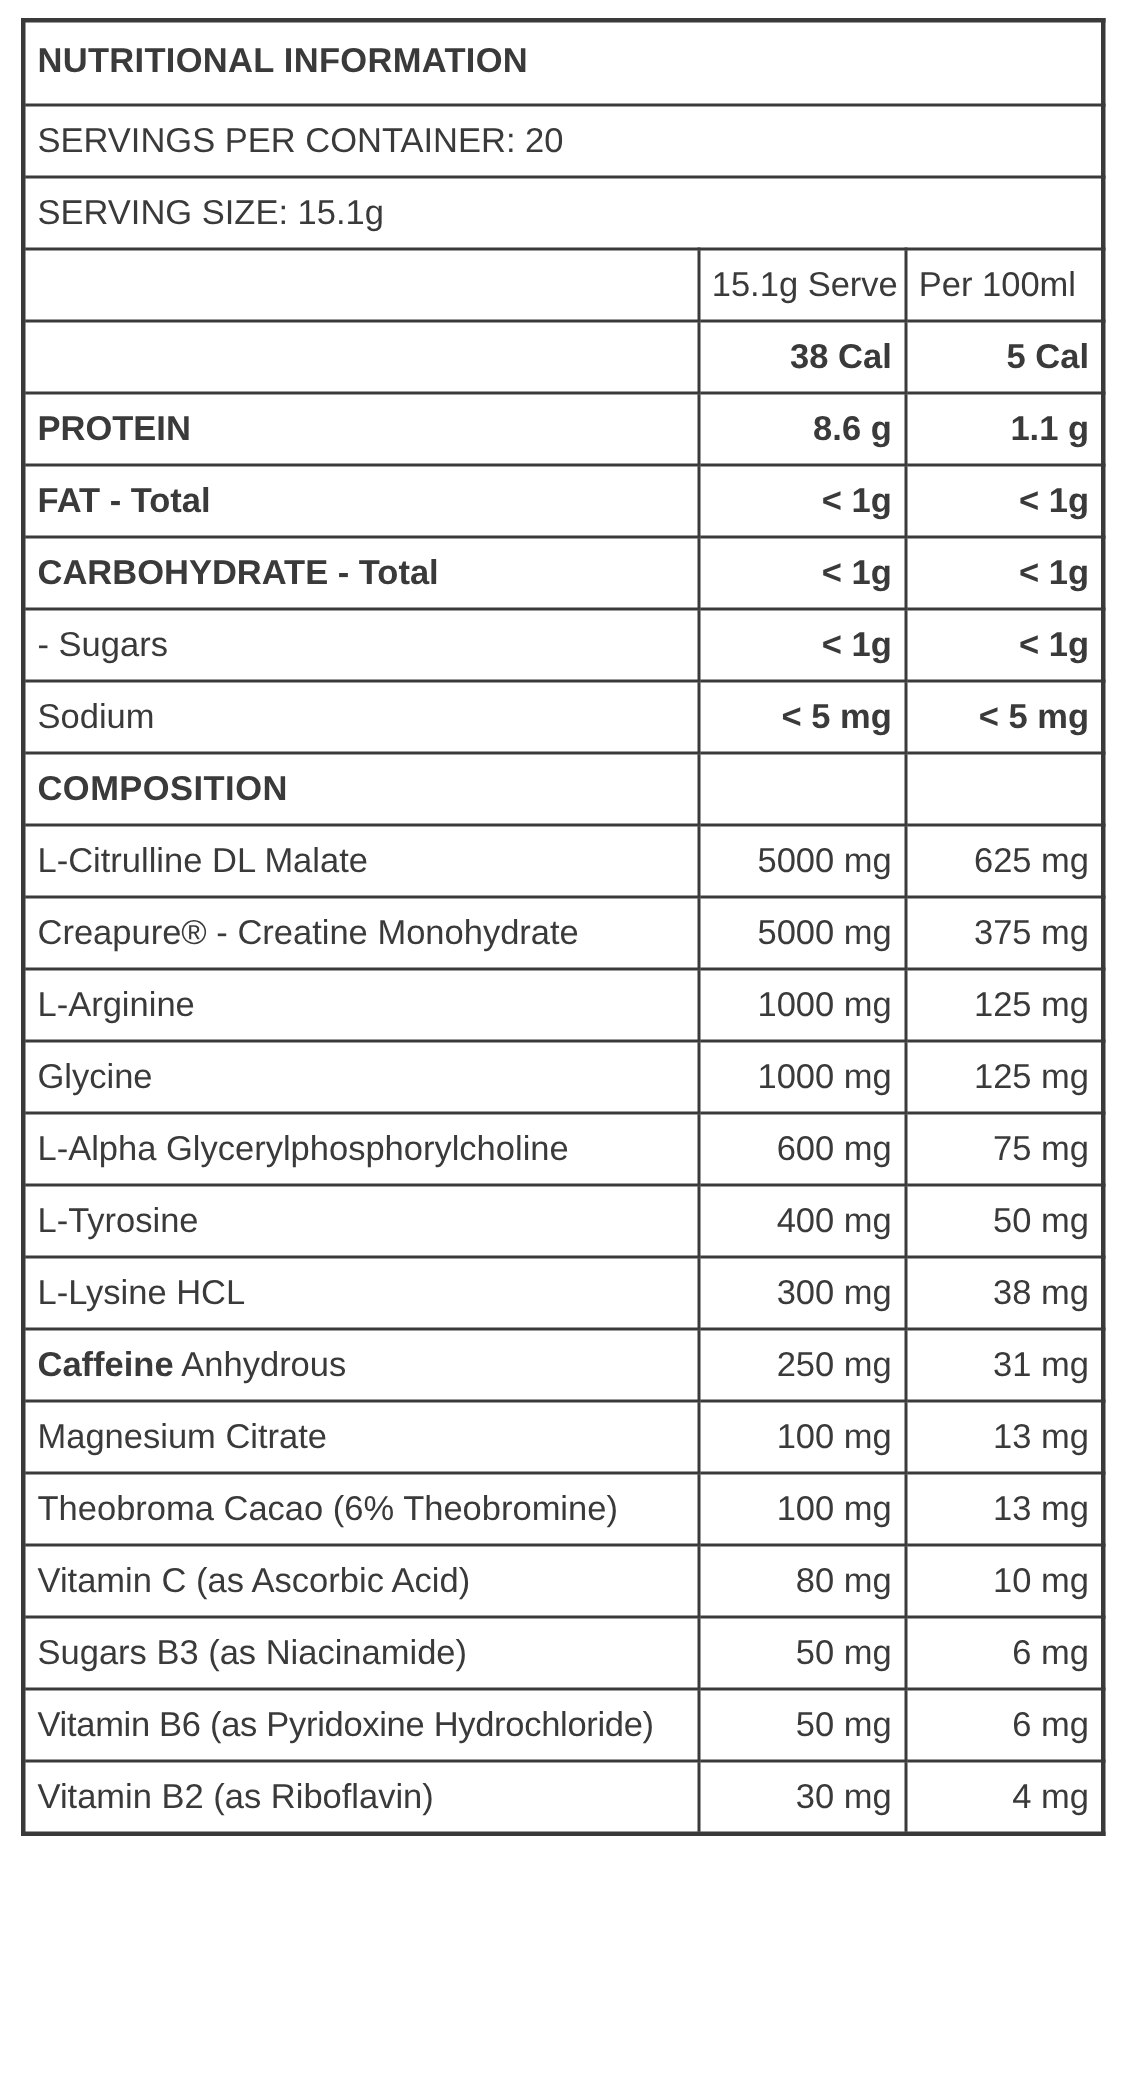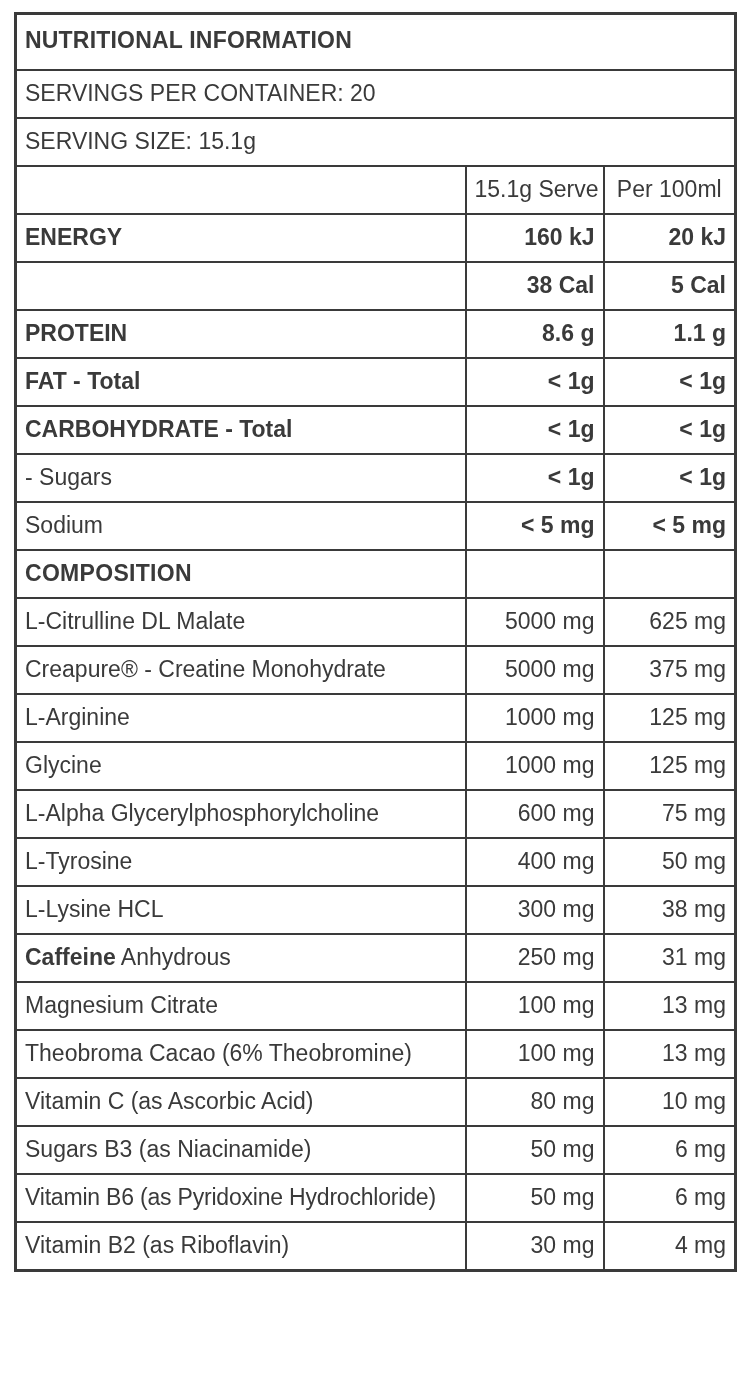--- a/index.html
+++ b/index.html
@@ -48,21 +48,21 @@
     padding: 6px 8px 10px 8px !important;
     height: 56px;
   }
   .bold { font-weight: bold; }
   .num {
     text-align: right;
     font-weight: normal;
   }
   .num.b { font-weight: bold; }
   .head-col {
-    text-align: center;
+    text-align: left;
     font-size: 22px;
   }
   .blank { }
   .narrow { letter-spacing: -0.2px; }
   .section-label {
     font-weight: bold;
     letter-spacing: 0.3px;
   }
 </style>
 </head>
@@ -84,25 +84,20 @@
       </tr>
       <tr>
         <td colspan="3">SERVING SIZE: 15.1g</td>
       </tr>
       <tr>
         <td class="blank"></td>
         <td class="head-col">15.1g Serve</td>
         <td class="head-col">Per 100ml</td>
       </tr>
       <tr>
-        <td class="bold">ENERGY</td>
-        <td class="num b">160 kJ</td>
-        <td class="num b">20 kJ</td>
-      </tr>
-      <tr>
         <td></td>
         <td class="num b">38 Cal</td>
         <td class="num b">5 Cal</td>
       </tr>
       <tr>
         <td class="bold">PROTEIN</td>
         <td class="num b">8.6 g</td>
         <td class="num b">1.1 g</td>
       </tr>
       <tr>

